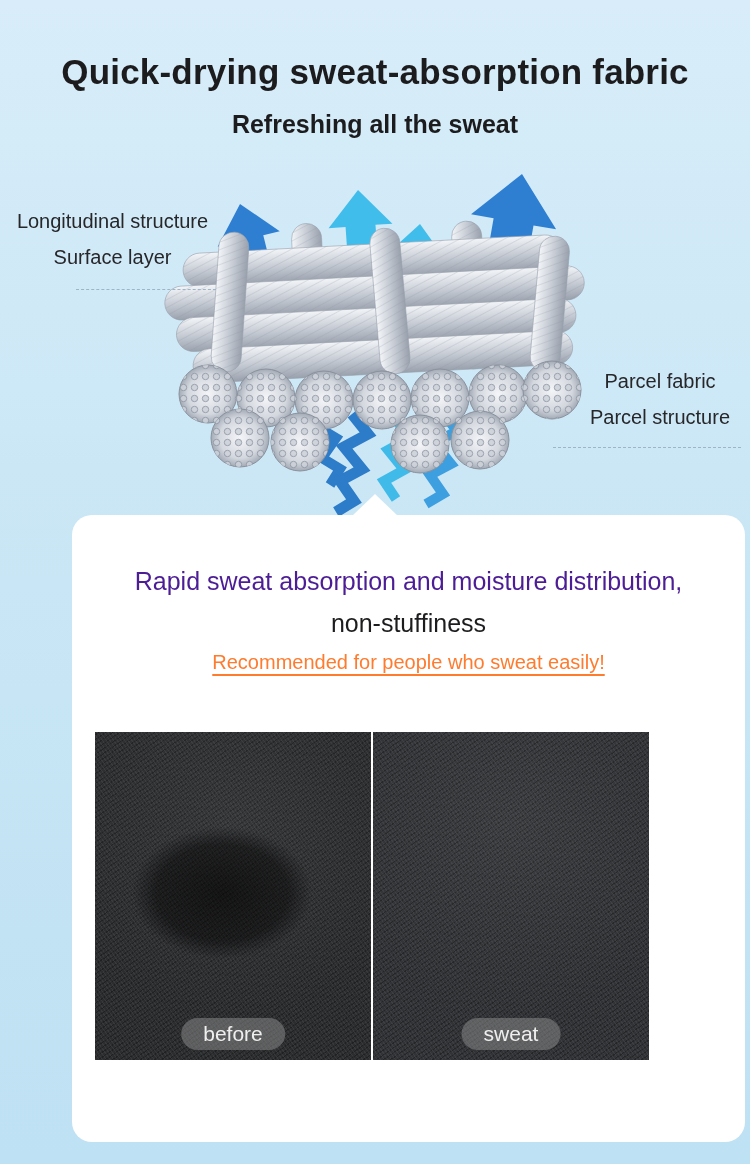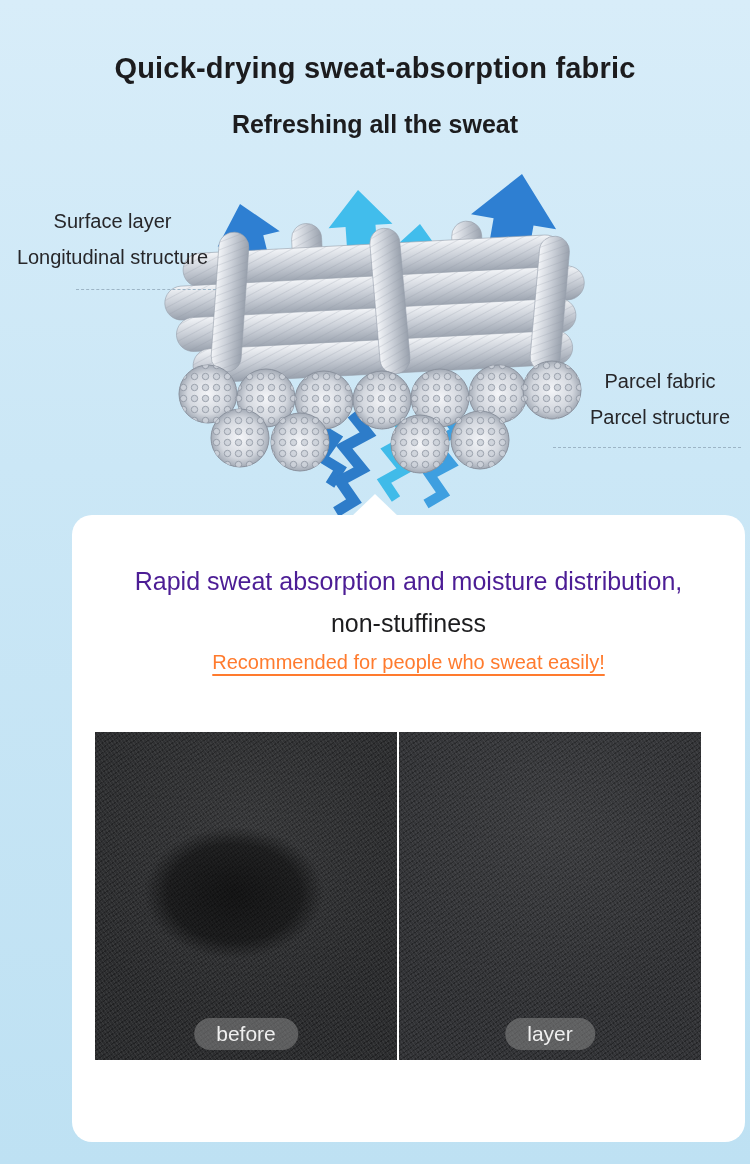--- a/index.html
+++ b/index.html
@@ -7,21 +7,21 @@
     width:750px; height:1164px;
     position:relative;
     overflow:hidden;
     background:linear-gradient(180deg,#d8edf9 0%, #cbe7f6 40%, #bee1f3 100%);
     font-family:"Liberation Sans", sans-serif;
   }
 
   
   .title {
     position:absolute; top:52px; left:0; width:100%;
-    text-align:center; font-size:29px; font-weight:bold; color:#1c1c1e;
+    text-align:center; font-size:35px; font-weight:bold; color:#1c1c1e;
     letter-spacing:0.2px;
   }
   .subtitle {
     position:absolute; top:110px; left:0; width:100%;
     text-align:center; font-size:25px; font-weight:bold; color:#1c1c1e;
   }
 
   
   .label-block { position:absolute; color:#27272a; font-size:20px; text-align:center; line-height:36px; }
   .label-left  { top:203px; left:0px;  width:225px; }
@@ -49,21 +49,21 @@
   .card-line1 { padding-top:52px; text-align:center; font-size:25px; color:#4c1d95; }
   .card-line2 { margin-top:13px;  text-align:center; font-size:25px; color:#1d1d1f; }
   .card-highlight {
     margin-top:13px; text-align:center; font-size:20px;
     color:#ff7b2e; text-decoration:underline; text-underline-offset:5px;
   }
 
   
   .compare {
     position:absolute; top:217px; left:23px;
-    width:606px; height:328px;
+    width:554px; height:328px;
     display:flex; gap:2px;
   }
   .swatch {
     flex:1; position:relative; overflow:hidden;
     background-color:#2c2d2f;
     background-image:
       radial-gradient(circle at 50% 28%, rgba(255,255,255,0.05), rgba(0,0,0,0) 70%),
       repeating-linear-gradient(55deg,  rgba(255,255,255,0.055) 0 1px, rgba(0,0,0,0) 1px 3px),
       repeating-linear-gradient(-35deg, rgba(0,0,0,0.28) 0 1px, rgba(0,0,0,0) 1px 4px);
   }
@@ -190,38 +190,38 @@
         <circle cx="210" cy="280" r="29" fill="url(#dots)" opacity="0.85" stroke="none"></circle>
       <circle cx="330" cy="282" r="29" fill="url(#endG)"></circle>
         <circle cx="330" cy="282" r="29" fill="url(#dots)" opacity="0.85" stroke="none"></circle>
       <circle cx="390" cy="278" r="29" fill="url(#endG)"></circle>
         <circle cx="390" cy="278" r="29" fill="url(#dots)" opacity="0.85" stroke="none"></circle>
     </g>
   </svg>
 </div>
 
 <div class="label-block label-left">
+  <div>Longitudinal structure</div>
   <div>Surface layer</div>
-  <div>Longitudinal structure</div>
 </div>
 <div class="dash-line dash-left"></div>
 
 <div class="label-block label-right">
   <div>Parcel fabric</div>
   <div>Parcel structure</div>
 </div>
 <div class="dash-line dash-right"></div>
 
 <div class="card-notch"></div>
 <div class="card">
   <div class="card-line1">Rapid sweat absorption and moisture distribution,</div>
   <div class="card-line2">non-stuffiness</div>
   <div class="card-highlight">Recommended for people who sweat easily!</div>
 
   <div class="compare">
     <div class="swatch before-swatch">
       <div class="pill">before</div>
     </div>
     <div class="swatch after-swatch">
-      <div class="pill">layer</div>
+      <div class="pill">sweat</div>
     </div>
   </div>
 </div>
 
 </body></html>

